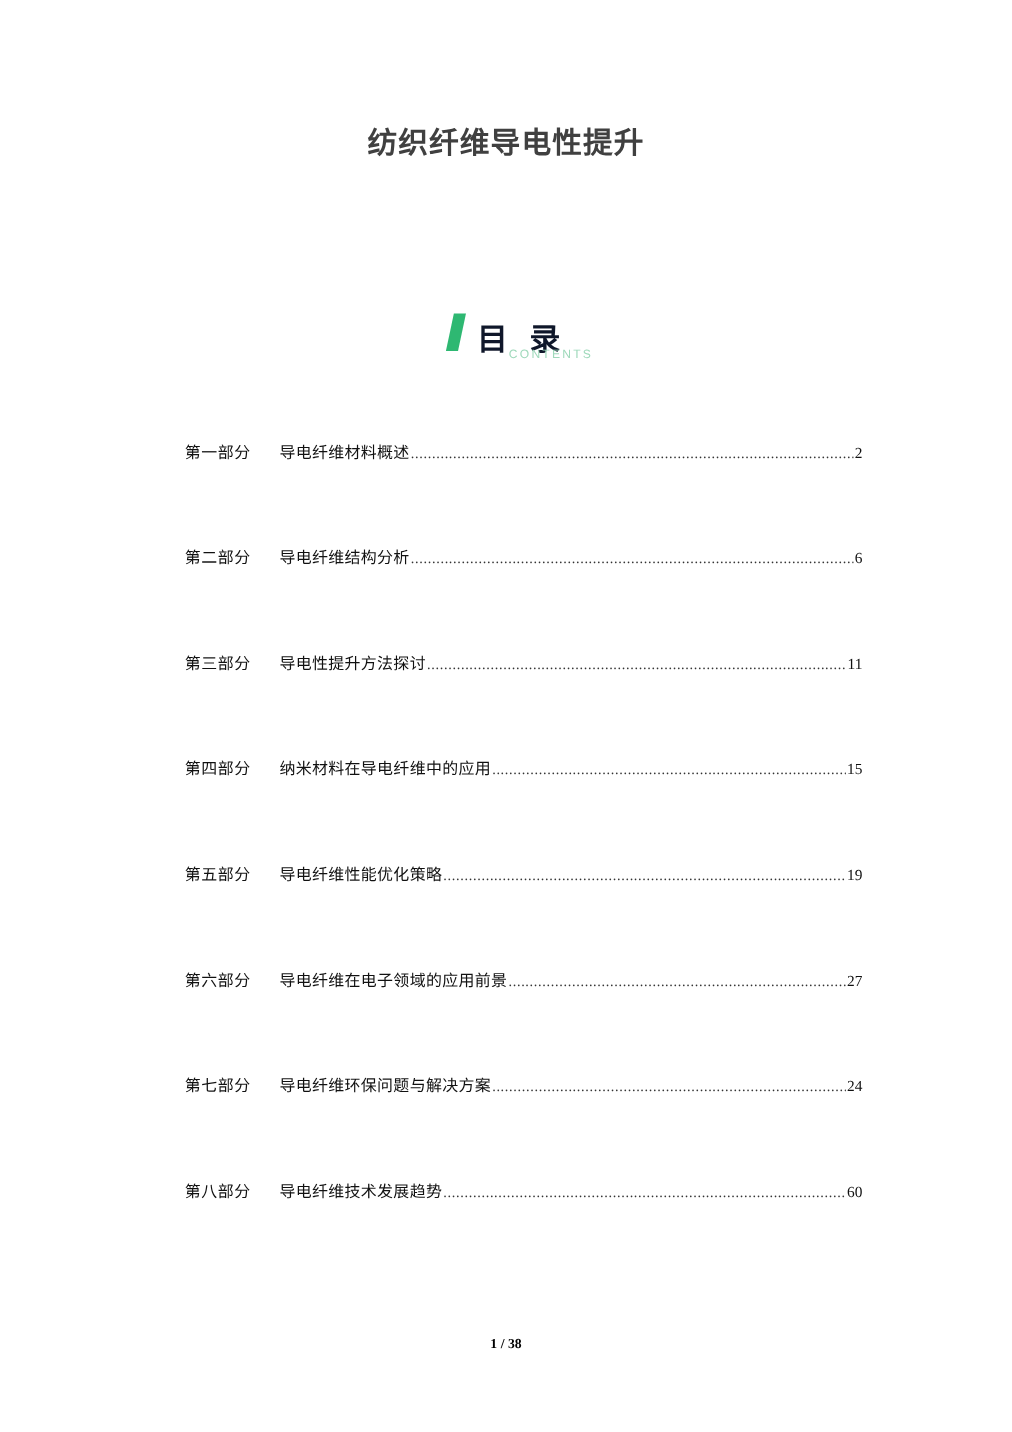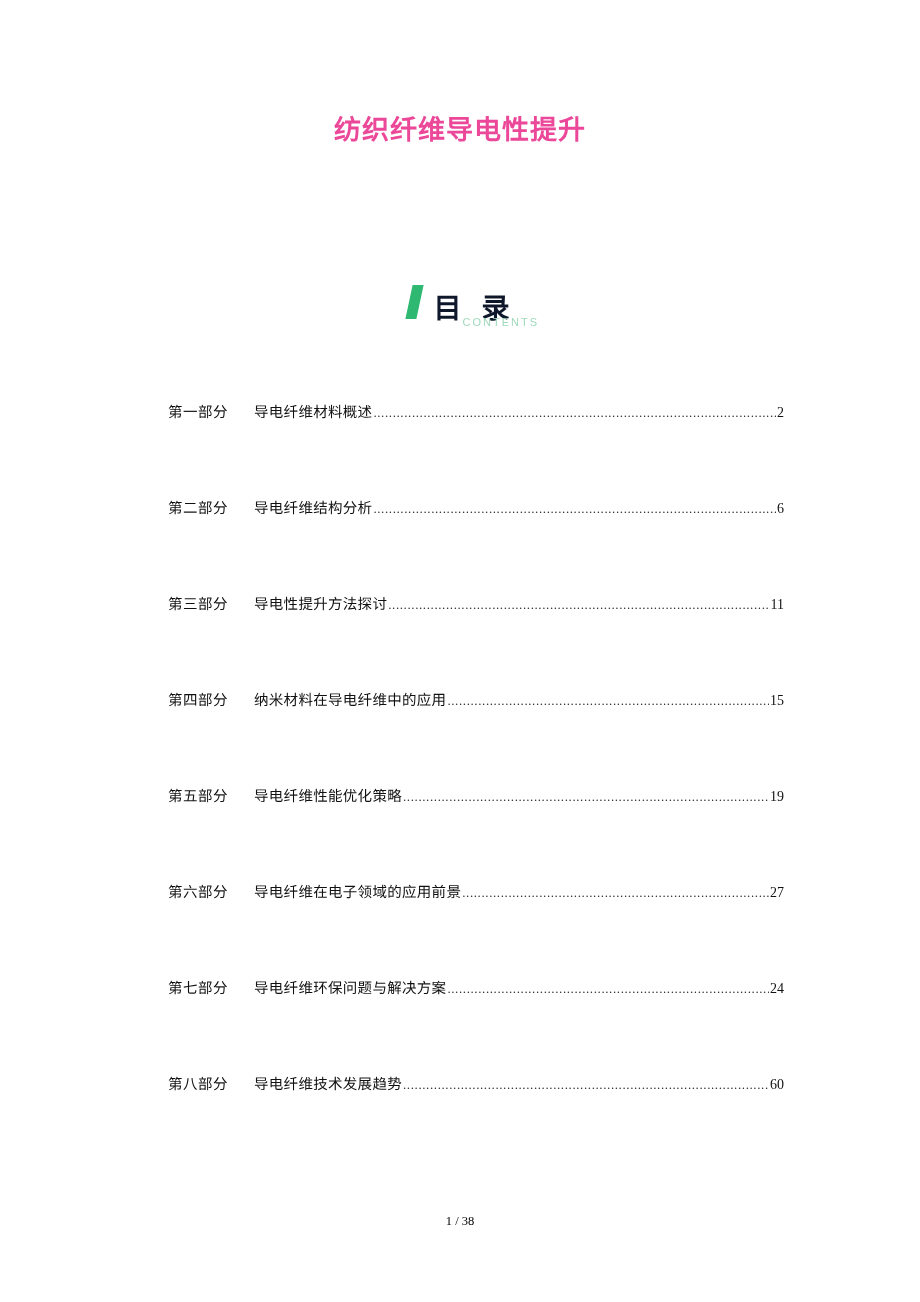--- a/index.html
+++ b/index.html
@@ -21,21 +21,21 @@
   }
   .doc-title {
     position: absolute;
     top: 108px;
     left: 0;
     width: 920px;
     text-align: center;
     font-family: "Liberation Sans", "DejaVu Sans", sans-serif;
     font-size: 27px;
     font-weight: bold;
-    color: #ec4899;
+    color: #404040;
     letter-spacing: 1px;
   }
   .toc-header {
     position: absolute;
     top: 286px;
     left: 0;
     width: 920px;
     text-align: center;
   }
   .toc-header-inner {
@@ -114,21 +114,21 @@
     color: #111111;
     text-align: right;
   }
   .page-footer {
     position: absolute;
     bottom: 73px;
     left: 0;
     width: 920px;
     text-align: center;
     font-size: 12.5px;
-    font-weight: normal;
+    font-weight: bold;
     color: #000000;
   }
 </style>
 </head>
 <body>
 
 <div class="page">
 
   <div class="doc-title">纺织纤维导电性提升</div>
 

